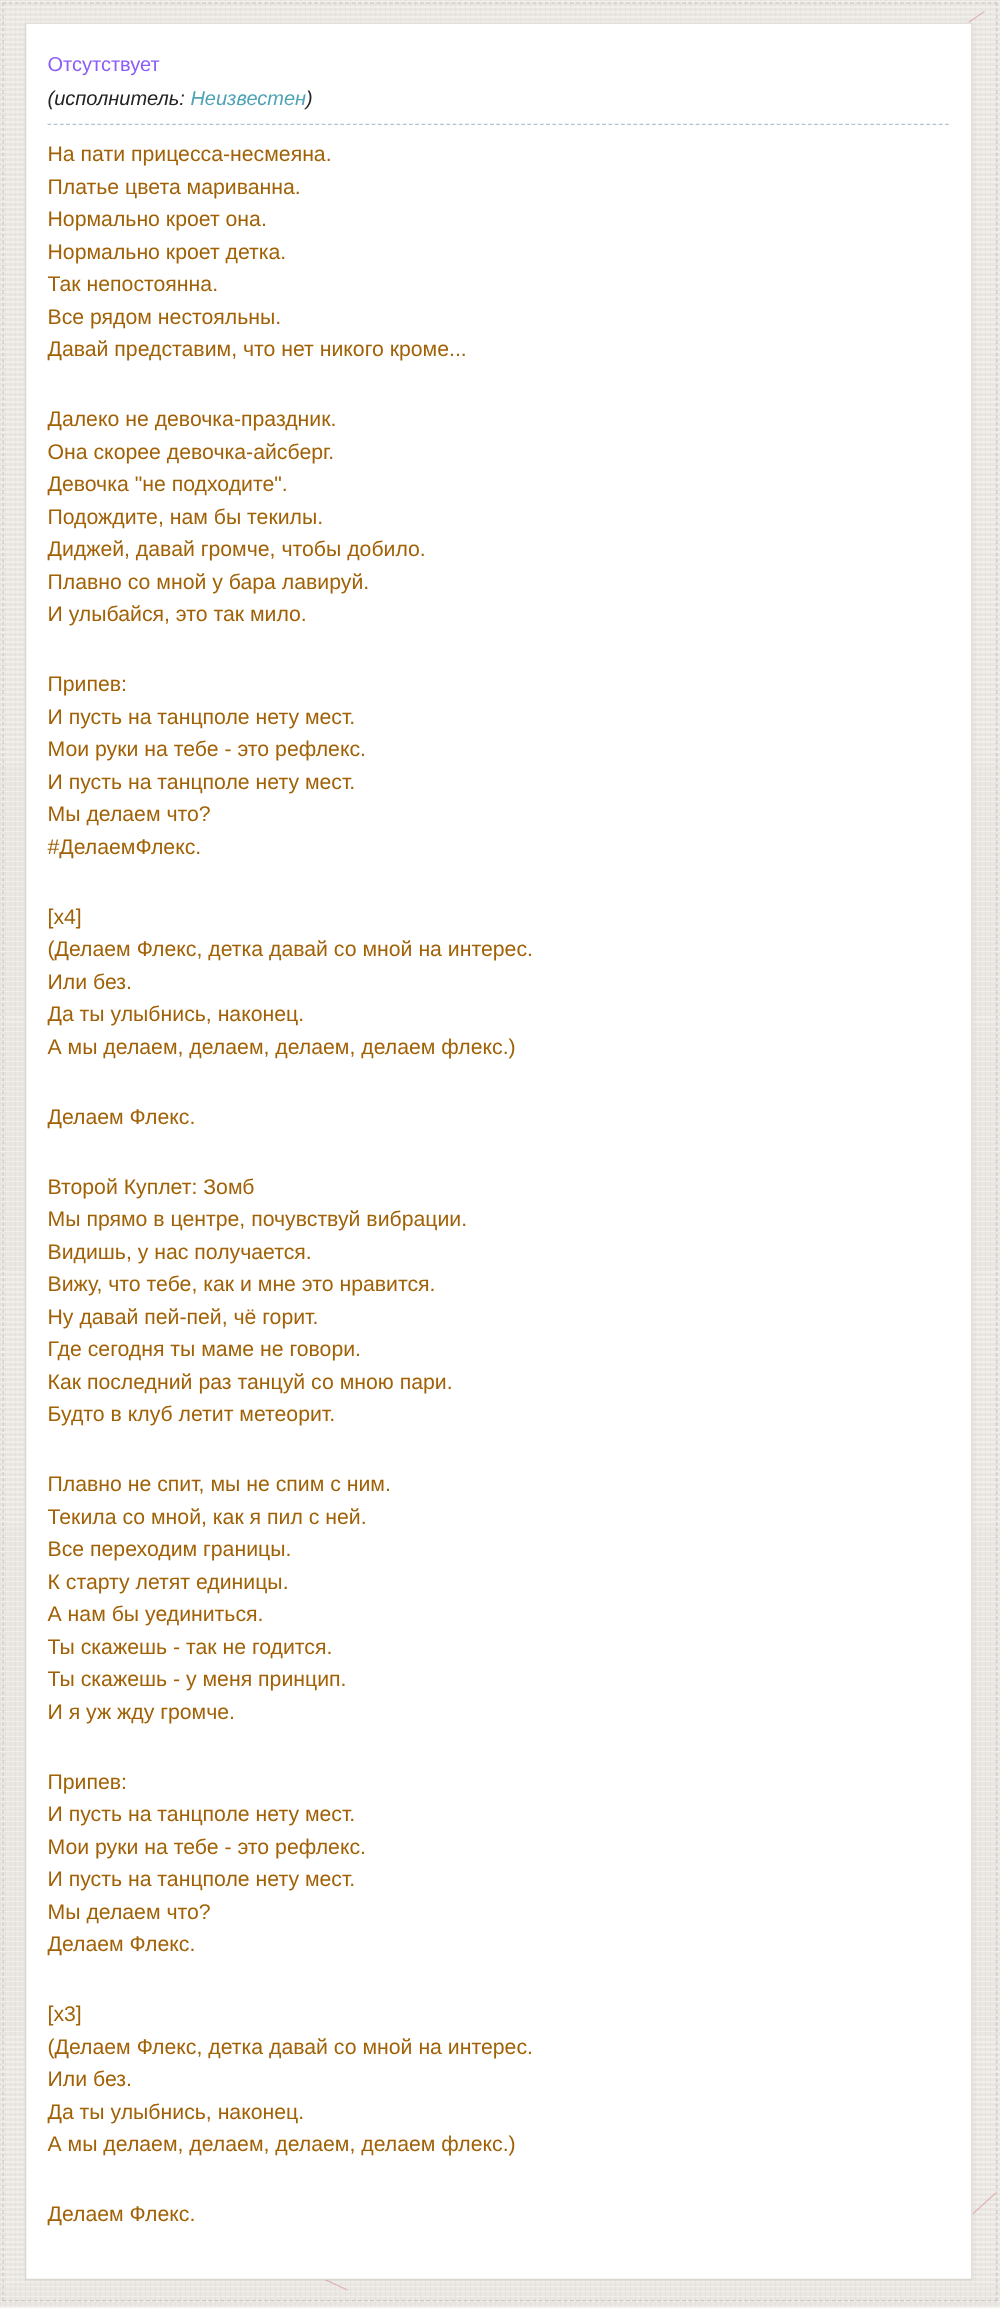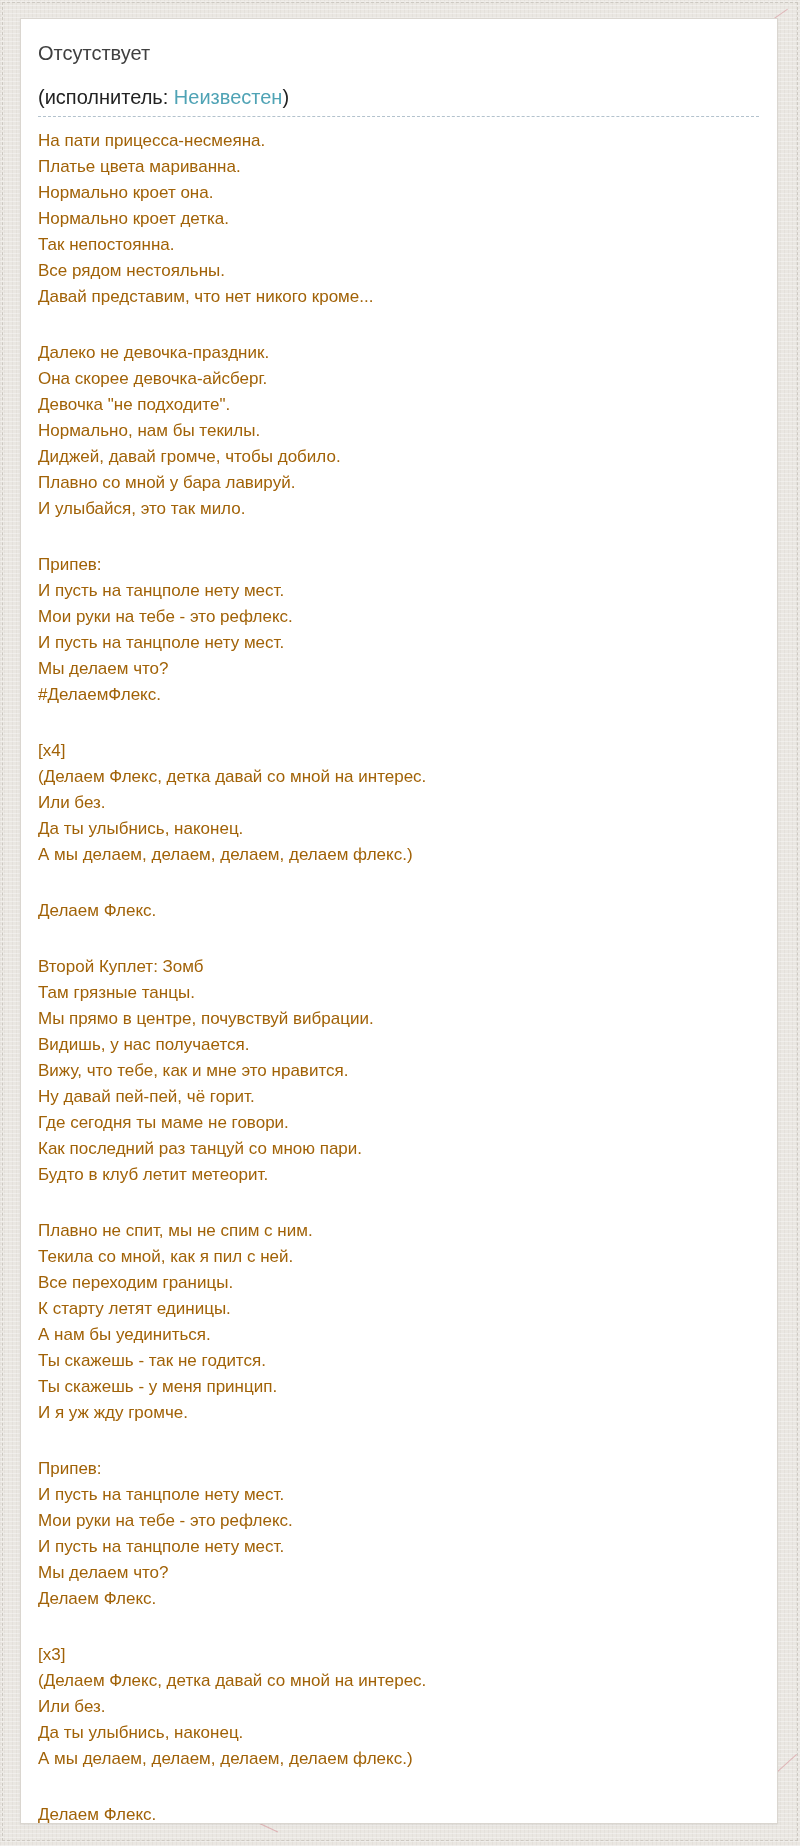--- a/index.html
+++ b/index.html
@@ -36,35 +36,36 @@
     left: 20px;
     top: 18px;
     width: 758px;
     height: 1806px;
     background: #ffffff;
     border: 1px solid #dad6d0;
     box-shadow: 0 1px 3px rgba(0,0,0,0.06);
     padding: 14px 18px 30px 17px;
   }
   .song-title {
-    font-size: 20px;
+    font-size: 16px;
     font-weight: 400;
     line-height: 28px;
-    margin: 6px 0 20px 0;
-    color: #404040;
+    margin: 6px 0 3px 0;
+    color: #8b5cf6;
     text-decoration: none;
     display: inline-block;
     cursor: pointer;
   }
   .artist-line {
-    font-size: 20px;
+    font-size: 16px;
     line-height: 20px;
     color: #222222;
     padding-bottom: 9px;
     border-bottom: 1px dashed #b3c2cd;
+    font-style: italic;
   }
   .artist-link {
     color: #4fa3b5;
     text-decoration: none;
     cursor: pointer;
   }
   .lyrics {
     margin-top: 11px;
     font-size: 17px;
     line-height: 26px;
@@ -93,21 +94,21 @@
         <div class="line">Нормально кроет она.</div>
         <div class="line">Нормально кроет детка.</div>
         <div class="line">Так непостоянна.</div>
         <div class="line">Все рядом нестояльны.</div>
         <div class="line">Давай представим, что нет никого кроме...</div>
       </div>
       <div class="stanza">
         <div class="line">Далеко не девочка-праздник.</div>
         <div class="line">Она скорее девочка-айсберг.</div>
         <div class="line">Девочка "не подходите".</div>
-        <div class="line">Нормально, нам бы текилы.</div>
+        <div class="line">Подождите, нам бы текилы.</div>
         <div class="line">Диджей, давай громче, чтобы добило.</div>
         <div class="line">Плавно со мной у бара лавируй.</div>
         <div class="line">И улыбайся, это так мило.</div>
       </div>
       <div class="stanza">
         <div class="line">Припев:</div>
         <div class="line">И пусть на танцполе нету мест.</div>
         <div class="line">Мои руки на тебе - это рефлекс.</div>
         <div class="line">И пусть на танцполе нету мест.</div>
         <div class="line">Мы делаем что?</div>
@@ -118,21 +119,20 @@
         <div class="line">(Делаем Флекс, детка давай со мной на интерес.</div>
         <div class="line">Или без.</div>
         <div class="line">Да ты улыбнись, наконец.</div>
         <div class="line">А мы делаем, делаем, делаем, делаем флекс.)</div>
       </div>
       <div class="stanza">
         <div class="line">Делаем Флекс.</div>
       </div>
       <div class="stanza">
         <div class="line">Второй Куплет: Зомб</div>
-        <div class="line">Там грязные танцы.</div>
         <div class="line">Мы прямо в центре, почувствуй вибрации.</div>
         <div class="line">Видишь, у нас получается.</div>
         <div class="line">Вижу, что тебе, как и мне это нравится.</div>
         <div class="line">Ну давай пей-пей, чё горит.</div>
         <div class="line">Где сегодня ты маме не говори.</div>
         <div class="line">Как последний раз танцуй со мною пари.</div>
         <div class="line">Будто в клуб летит метеорит.</div>
       </div>
       <div class="stanza">
         <div class="line">Плавно не спит, мы не спим с ним.</div>

